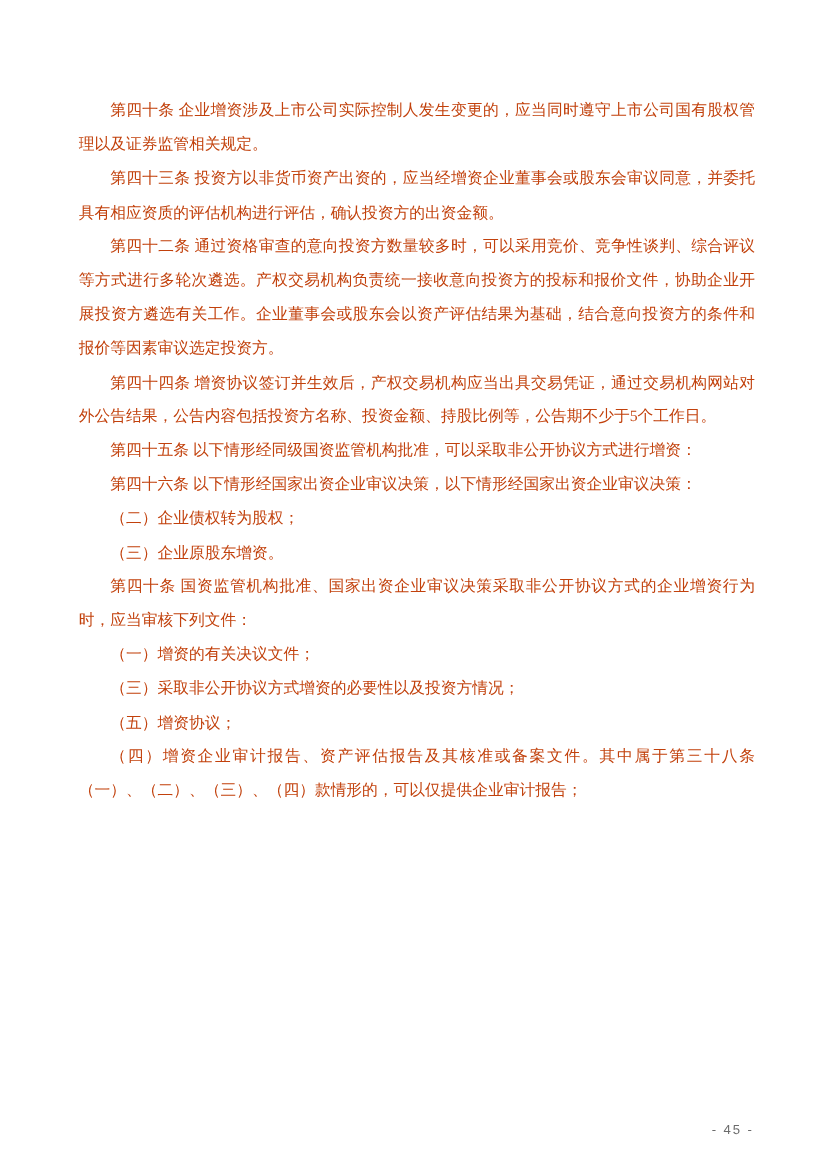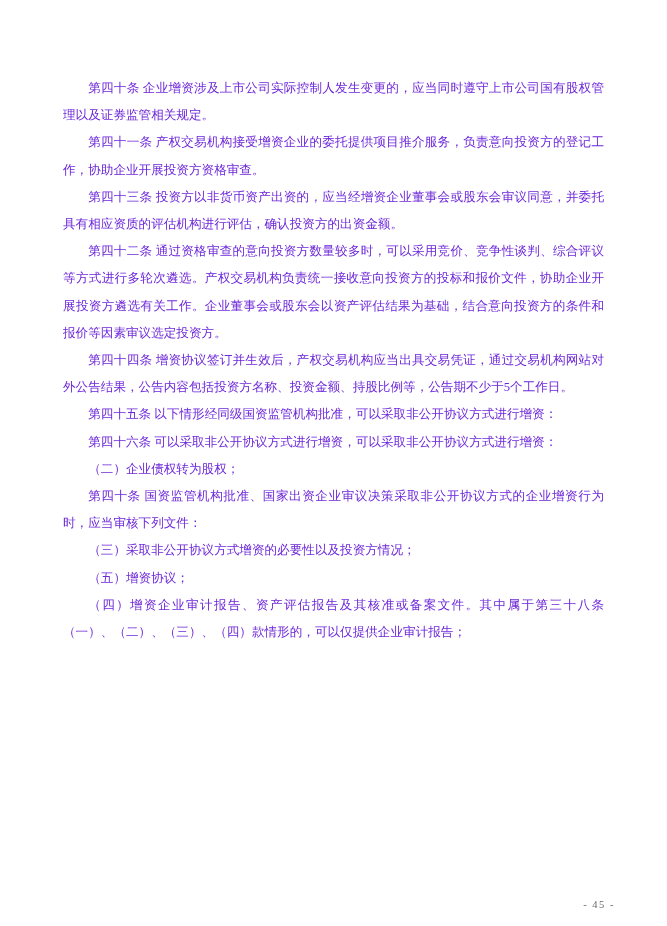--- a/index.html
+++ b/index.html
@@ -13,55 +13,56 @@
     height: 926px;
     background: #ffffff;
     overflow: hidden;
     font-family: "Liberation Serif", "DejaVu Serif", serif;
   }
   .content {
     position: absolute;
     top: 75px;
     left: 63px;
     width: 541px;
-    color: #6d28d9;
+    color: #c2410c;
     font-size: 12.6px;
     line-height: 27.2px;
     text-align: justify;
   }
   .content p {
     margin: 0;
     padding: 0;
     text-indent: 2em;
     word-break: break-all;
   }
   .page-number {
     position: absolute;
-    right: 52px;
+    right: 64px;
     bottom: 16px;
     color: #6b6b6b;
     font-size: 10.5px;
     letter-spacing: 1.5px;
-    font-family: Liberation Serif, serif;
+    font-family: Liberation Sans, sans-serif;
     margin-top: 48px;
   }
 </style>
 </head>
 <body>
 
 <div class="page">
   <div class="content">
 
   <p>第四十条 企业增资涉及上市公司实际控制人发生变更的，应当同时遵守上市公司国有股权管理以及证券监管相关规定。</p>
-      <p>第四十一条 产权交易机构接受增资企业的委托提供项目推介服务，负责意向投资方的登记工作，协助企业开展投资方资格审查。</p>
       <p>第四十三条 投资方以非货币资产出资的，应当经增资企业董事会或股东会审议同意，并委托具有相应资质的评估机构进行评估，确认投资方的出资金额。</p>
       <p>第四十二条 通过资格审查的意向投资方数量较多时，可以采用竞价、竞争性谈判、综合评议等方式进行多轮次遴选。产权交易机构负责统一接收意向投资方的投标和报价文件，协助企业开展投资方遴选有关工作。企业董事会或股东会以资产评估结果为基础，结合意向投资方的条件和报价等因素审议选定投资方。</p>
       <p>第四十四条 增资协议签订并生效后，产权交易机构应当出具交易凭证，通过交易机构网站对外公告结果，公告内容包括投资方名称、投资金额、持股比例等，公告期不少于5个工作日。</p>
       <p>第四十五条 以下情形经同级国资监管机构批准，可以采取非公开协议方式进行增资：</p>
-      <p>第四十六条 可以采取非公开协议方式进行增资，可以采取非公开协议方式进行增资：</p>
+      <p>第四十六条 以下情形经国家出资企业审议决策，以下情形经国家出资企业审议决策：</p>
       <p>（二）企业债权转为股权；</p>
+      <p>（三）企业原股东增资。</p>
       <p>第四十条 国资监管机构批准、国家出资企业审议决策采取非公开协议方式的企业增资行为时，应当审核下列文件：</p>
+      <p>（一）增资的有关决议文件；</p>
       <p>（三）采取非公开协议方式增资的必要性以及投资方情况；</p>
       <p>（五）增资协议；</p>
       <p>（四）增资企业审计报告、资产评估报告及其核准或备案文件。其中属于第三十八条（一）、（二）、（三）、（四）款情形的，可以仅提供企业审计报告；</p>
     </div>
   <div class="page-number">- 45 -</div>
 </div>
 
 </body></html>

